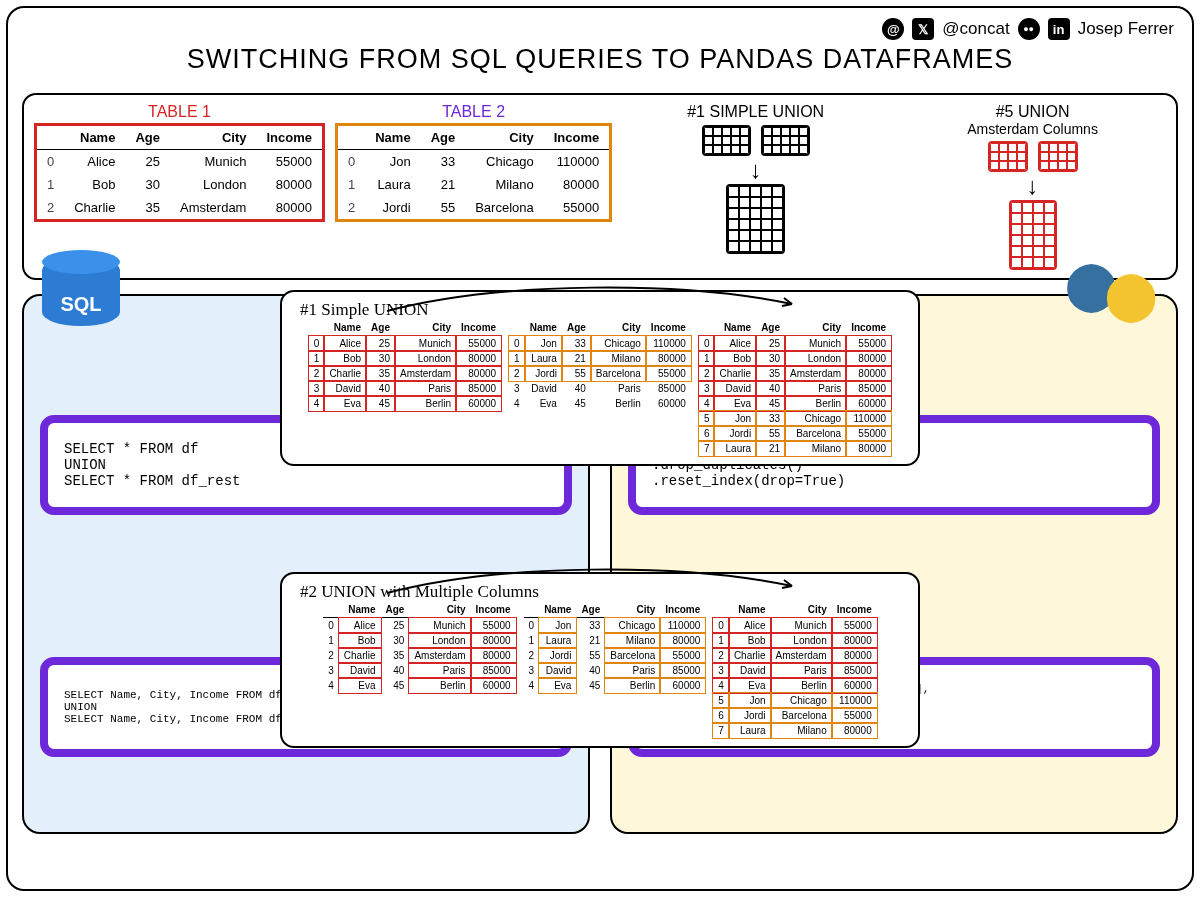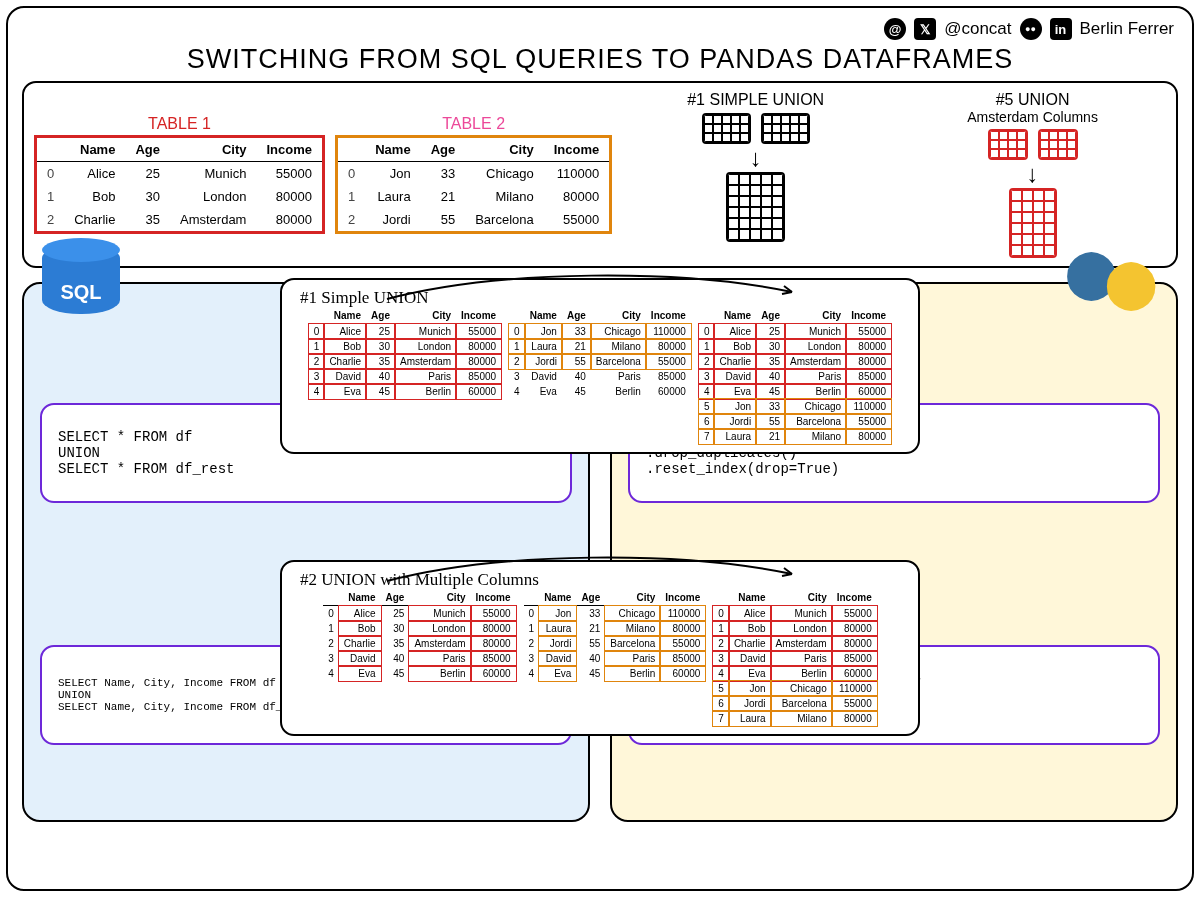--- a/index.html
+++ b/index.html
@@ -36,36 +36,36 @@
     font-family: sans-serif;
     font-size: 13px;
     font-weight: bold;
   }
   .social .ico.round { border-radius: 50%; }
   
   .main-title {
     text-align: center;
     font-size: 27px;
     letter-spacing: 1px;
-    margin-bottom: 6px;
+    margin-bottom: 18px;
   }
   
   .top-box {
     border: 2px solid #000;
     border-radius: 14px;
     padding: 8px 10px;
     display: flex;
     gap: 10px;
     align-items: flex-start;
     margin-bottom: 14px;
   }
   .tbl-wrap { flex: 0 0 auto; }
-  .tbl-title { text-align: center; font-size: 16px; margin-bottom: 2px; margin-top: 24px; }
+  .tbl-title { text-align: center; font-size: 16px; margin-bottom: 2px; }
   .red-title { color: #d52424; }
-  .orange-title { color: #ec4899; }
+  .orange-title { color: #6d28d9; }
   .tbl {
     border-collapse: collapse;
     font-family: Arial, sans-serif;
     font-size: 13px;
   }
   .tbl th, .tbl td { padding: 4px 10px; text-align: right; }
   .tbl th { font-weight: bold; border-bottom: 1px solid #000; }
   .tbl td:first-child, .tbl th:first-child { text-align: right; color:#444; }
   .tbl-border-red  { border: 3px solid #d52424; }
   .tbl-border-orange { border: 3px solid #e0850d; }
@@ -99,21 +99,21 @@
     position:relative;
     display:flex;
     flex-direction:column;
     justify-content: space-around;
     gap: 24px;
   }
   .panel.sql { background:#e3f0fb; }
   .panel.py  { background:#fff7d9; }
   .code-box {
     background:#fff;
-    border:2px solid #6d28d9;
+    border:8px solid #6d28d9;
     border-radius:14px;
     padding:14px 16px;
     font-family: "Courier New", monospace;
     font-size:14px;
     white-space:pre;
     min-height:100px;
     display:flex;
     align-items:center;
   }
   .code-box.small { font-size:11px; }
@@ -191,21 +191,21 @@
 <body>
 
 <div class="frame">
 
   <div class="social">
     <span class="ico round">@</span>
     <span class="ico">𝕏</span>
     <span>@concat</span>
     <span class="ico round" style="font-size:9px">●●</span>
     <span class="ico">in</span>
-    <span>Berlin Ferrer</span>
+    <span>Josep Ferrer</span>
   </div>
 
   <div class="main-title">SWITCHING FROM SQL QUERIES TO PANDAS DATAFRAMES</div>
 
   <div class="top-box">
     <div class="tbl-wrap">
       <div class="tbl-title red-title">TABLE 1</div>
       <table class="tbl tbl-border-red">
           <thead>
             <tr>

